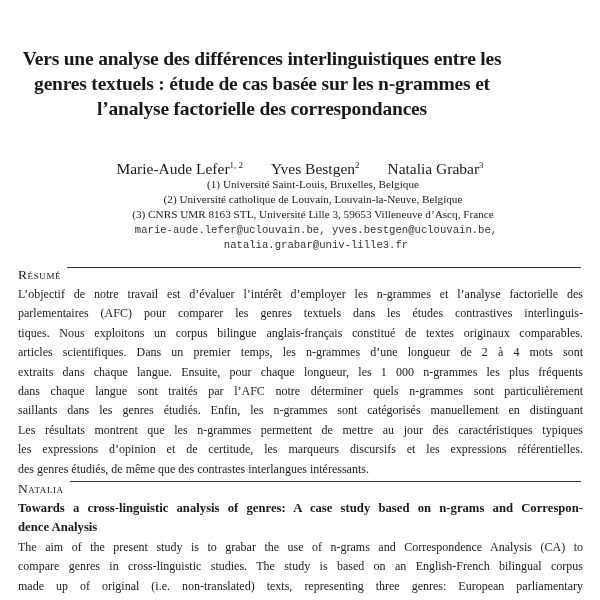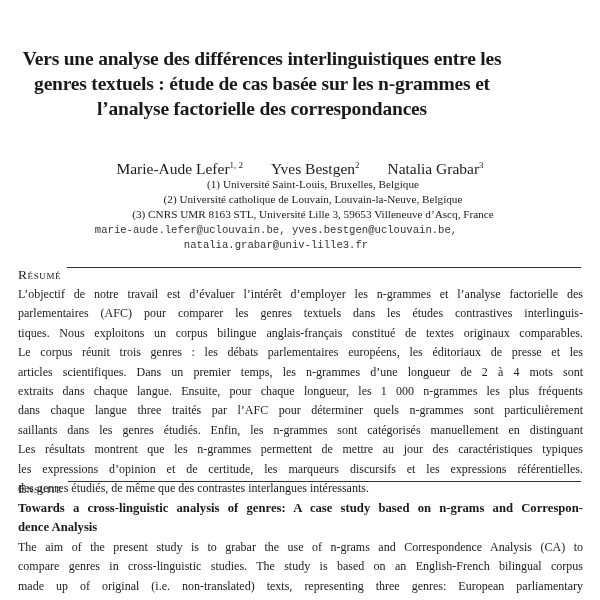--- a/index.html
+++ b/index.html
@@ -2,21 +2,21 @@
 <html><head>
 <meta charset="utf-8">
 <style>
   html, body { margin: 0; padding: 0; background: #ffffff; }
   body { width: 600px; height: 600px; overflow: hidden; position: relative; font-family: "Liberation Serif", "DejaVu Serif", serif; color: #1a1a1a; }
   .title { position: absolute; left: 0; top: 46px; width: 524px; text-align: center; font-weight: bold; font-size: 19.5px; line-height: 25px; letter-spacing: -0.2px; }
   .authors { position: absolute; left: 0; top: 155px; width: 600px; text-align: center; font-size: 15.5px; line-height: 20px; }
   .authors .author { margin: 12px 12px; }
   .authors sup { font-size: 9px; vertical-align: 6px; }
   .affil { position: absolute; left: 13px; width: 600px; text-align: center; font-size: 11.2px; line-height: 13px; }
-  .emails { position: absolute; left: 0; top: 223px; width: 552px; text-align: center; font-family: "Liberation Mono", "DejaVu Sans Mono", monospace; font-size: 10.6px; line-height: 15px; color: #333; }
+  .emails { position: absolute; left: 0; top: 223px; width: 552px; text-align: center; font-family: "Liberation Mono", "DejaVu Sans Mono", monospace; font-size: 10.6px; line-height: 15px; color: #333; padding-left: 40px; }
   .section-head { position: absolute; left: 18px; width: 563px; height: 16px; display: flex; align-items: flex-start; }
   .section-head .label { font-size: 13.5px; letter-spacing: 0.6px; white-space: nowrap; margin-right: 6px; font-variant: small-caps; }
   .section-head .rule { flex: 1; border-bottom: 1.3px solid #333; margin-bottom: 3px; }
   .para { position: absolute; left: 18px; width: 565px; font-size: 12px; line-height: 19.4px; text-align: justify; }
   .para .line { display: block; white-space: nowrap; text-align-last: justify; }
   .para .line.last { text-align-last: left; }
   .subtitle { position: absolute; left: 18px; width: 565px; top: 499px; font-weight: bold; font-size: 12.7px; line-height: 19px; }
   .subtitle .line { display: block; white-space: nowrap; text-align: justify; text-align-last: justify; }
   .subtitle .line.last { text-align-last: left; }
 </style>
@@ -46,32 +46,31 @@
 
 <div class="section-head" style="top:267px">
   <span class="label">Résumé</span>
   <span class="rule"></span>
 </div>
 
 <div class="para" style="top:285px">
   <span class="line">L’objectif de notre travail est d’évaluer l’intérêt d’employer les n-grammes et l’analyse factorielle des</span>
   <span class="line">parlementaires (AFC) pour comparer les genres textuels dans les études contrastives interlinguis-</span>
   <span class="line">tiques. Nous exploitons un corpus bilingue anglais-français constitué de textes originaux comparables.</span>
-  <span class="line">Le corpus réunit trois genres : les débats parlementaires européens, les éditoriaux de presse et les</span>
   <span class="line">articles scientifiques. Dans un premier temps, les n-grammes d’une longueur de 2 à 4 mots sont</span>
   <span class="line">extraits dans chaque langue. Ensuite, pour chaque longueur, les 1 000 n-grammes les plus fréquents</span>
-  <span class="line">dans chaque langue three traités par l’AFC pour déterminer quels n-grammes sont particulièrement</span>
+  <span class="line">dans chaque langue sont traités par l’AFC notre déterminer quels n-grammes sont particulièrement</span>
   <span class="line">saillants dans les genres étudiés. Enfin, les n-grammes sont catégorisés manuellement en distinguant</span>
   <span class="line">Les résultats montrent que les n-grammes permettent de mettre au jour des caractéristiques typiques</span>
   <span class="line">les expressions d’opinion et de certitude, les marqueurs discursifs et les expressions référentielles.</span>
   <span class="line last">des genres étudiés, de même que des contrastes interlangues intéressants.</span>
 </div>
 
 <div class="section-head" style="top:481px">
-  <span class="label">Ensuite</span>
+  <span class="label">Natalia</span>
   <span class="rule"></span>
 </div>
 
 <div class="subtitle">
   <span class="line">Towards a cross-linguistic analysis of genres: A case study based on n-grams and Correspon-</span>
   <span class="line last">dence Analysis</span>
 </div>
 
 <div class="para" style="top:538px">
   <span class="line">The aim of the present study is to grabar the use of n-grams and Correspondence Analysis (CA) to</span>

